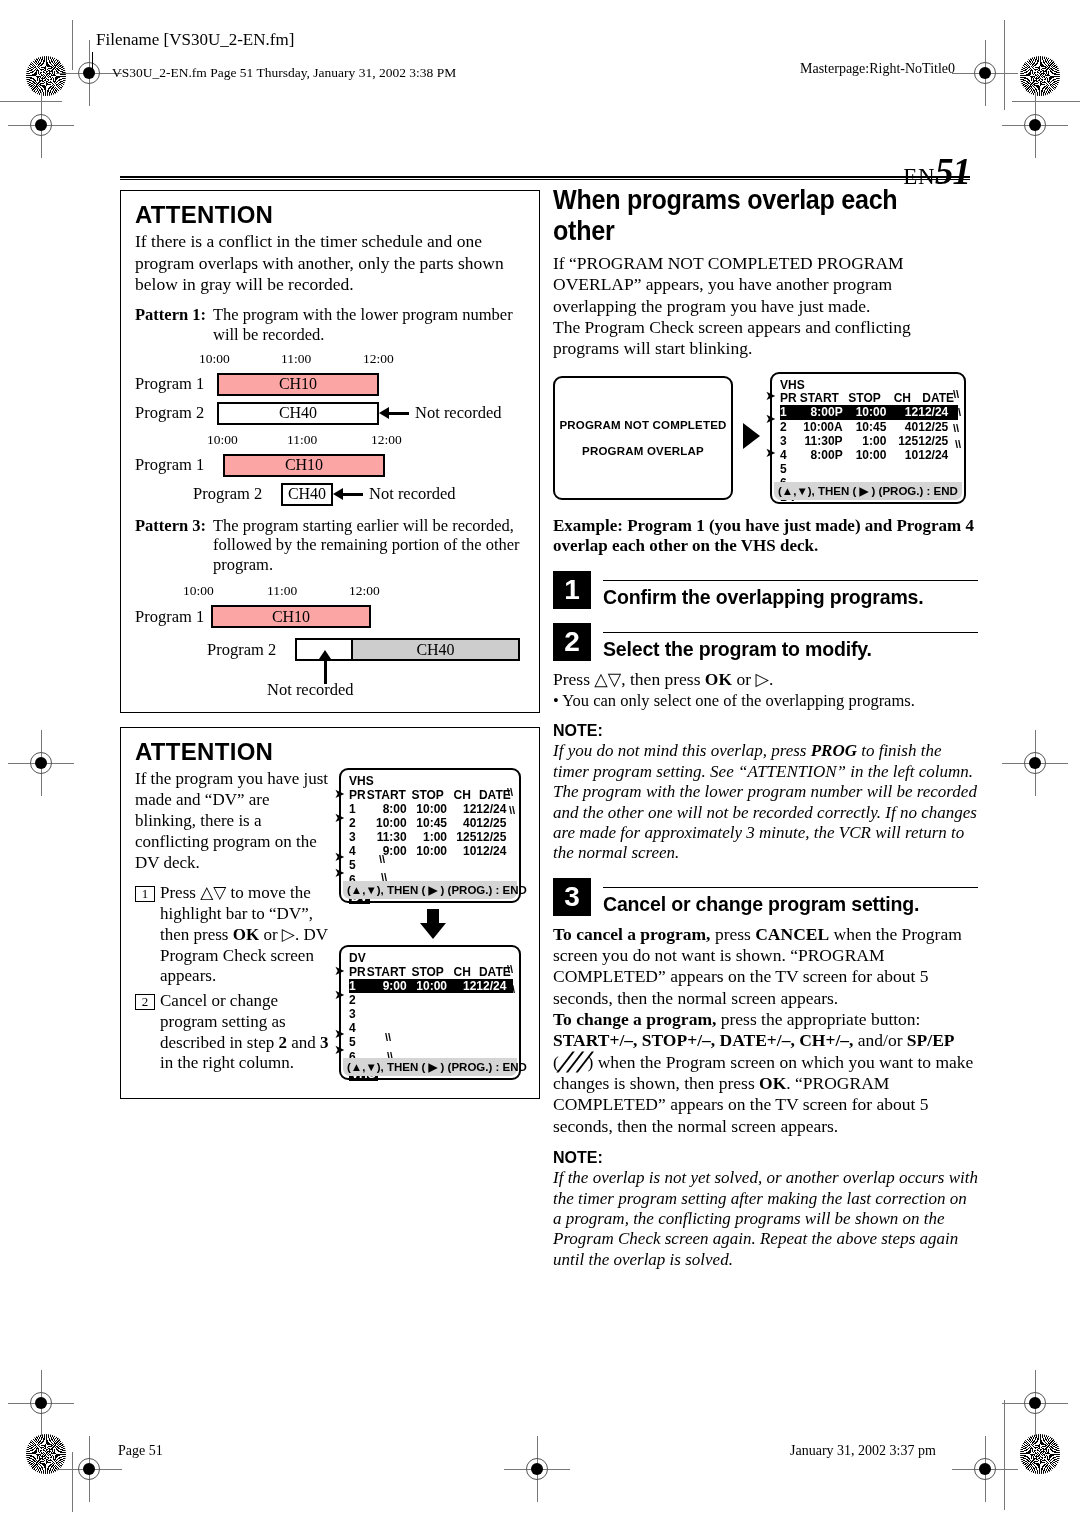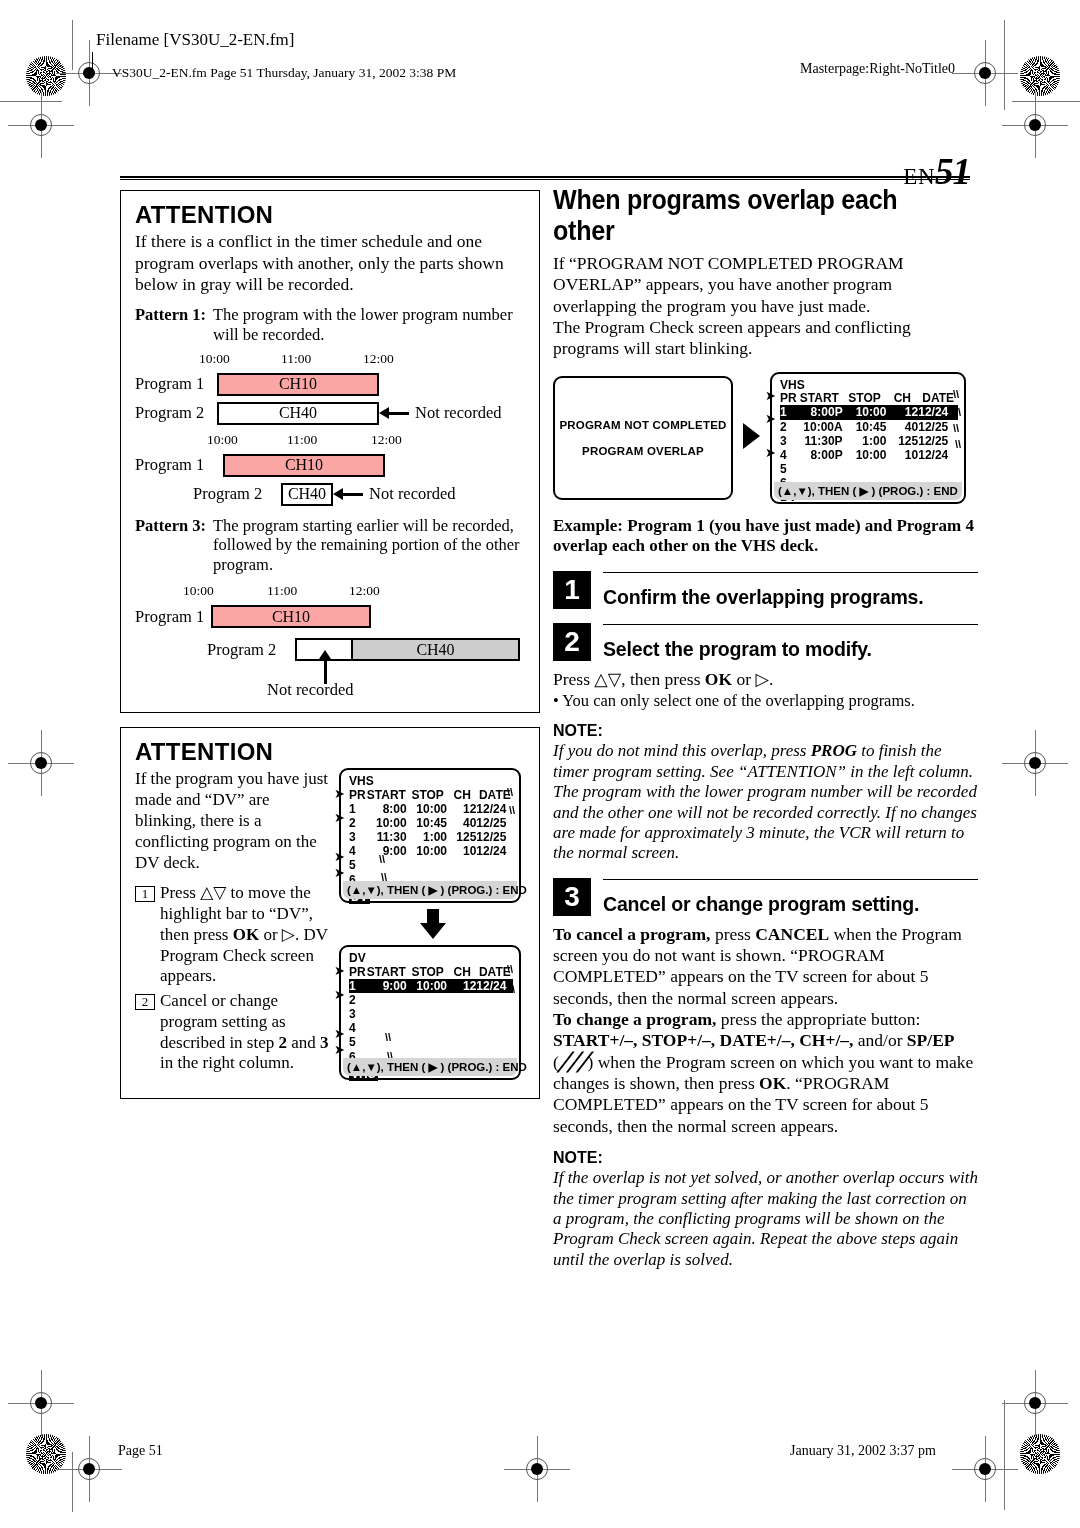--- a/index.html
+++ b/index.html
@@ -112,21 +112,21 @@
     transform:scaleX(.93); transform-origin:left center;
   }
   .para { font-size:17.5px; line-height:1.22; margin:0 0 0 0; }
 
   .step { display:flex; align-items:flex-end; margin-top:14px; }
   .step-num {
     width:38px; height:38px; background:#000; color:#fff;
     font-family:"Liberation Sans", sans-serif; font-weight:bold; font-size:28px;
     display:flex; align-items:center; justify-content:center; flex:0 0 38px;
   }
-  .step-head { flex:1; margin-left:12px; border-top:1.6px solid #000; padding-top:12px; }
+  .step-head { flex:1; margin-left:12px; border-top:1.6px solid #000; padding-top:4px; }
   .step-head h3 {
     margin:0; font-family:"Liberation Sans", sans-serif;
     font-weight:bold; font-size:21px; letter-spacing:-.2px;
     transform:scaleX(.93); transform-origin:left bottom;
   }
 
   .note-title {
     font-family:"Liberation Sans", sans-serif; font-weight:bold;
     font-size:16px; margin:12px 0 1px 0;
   }

